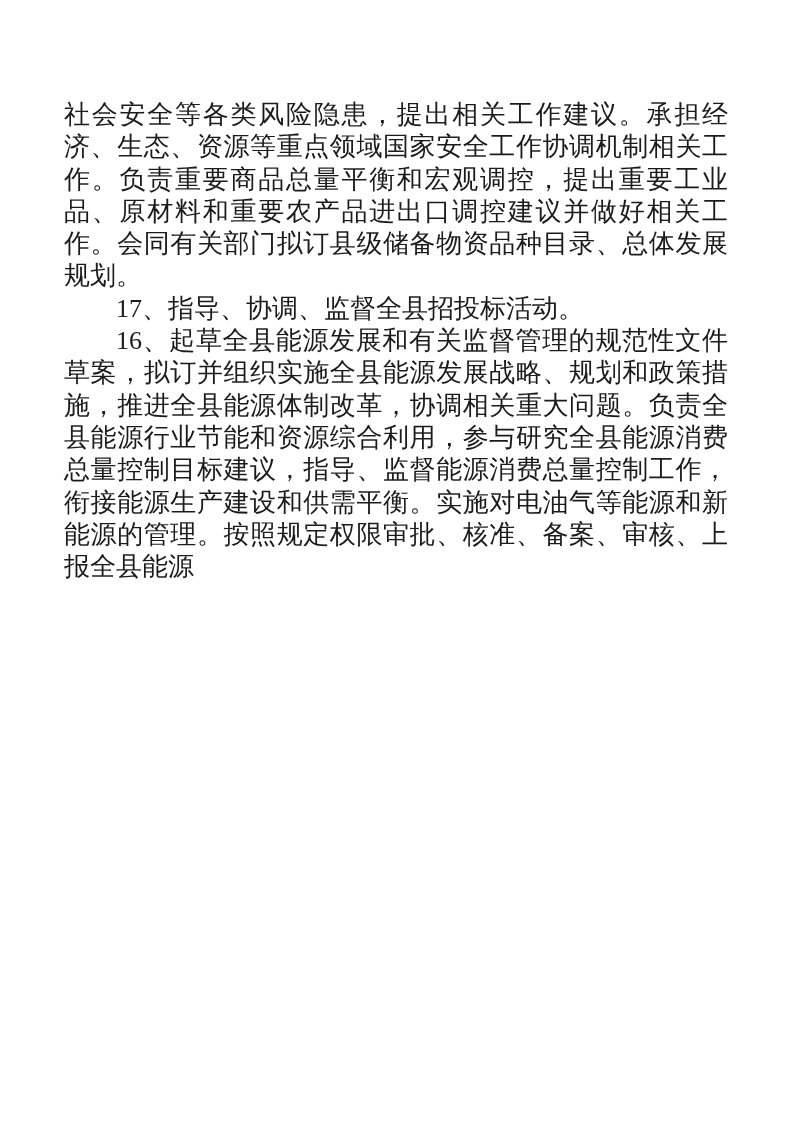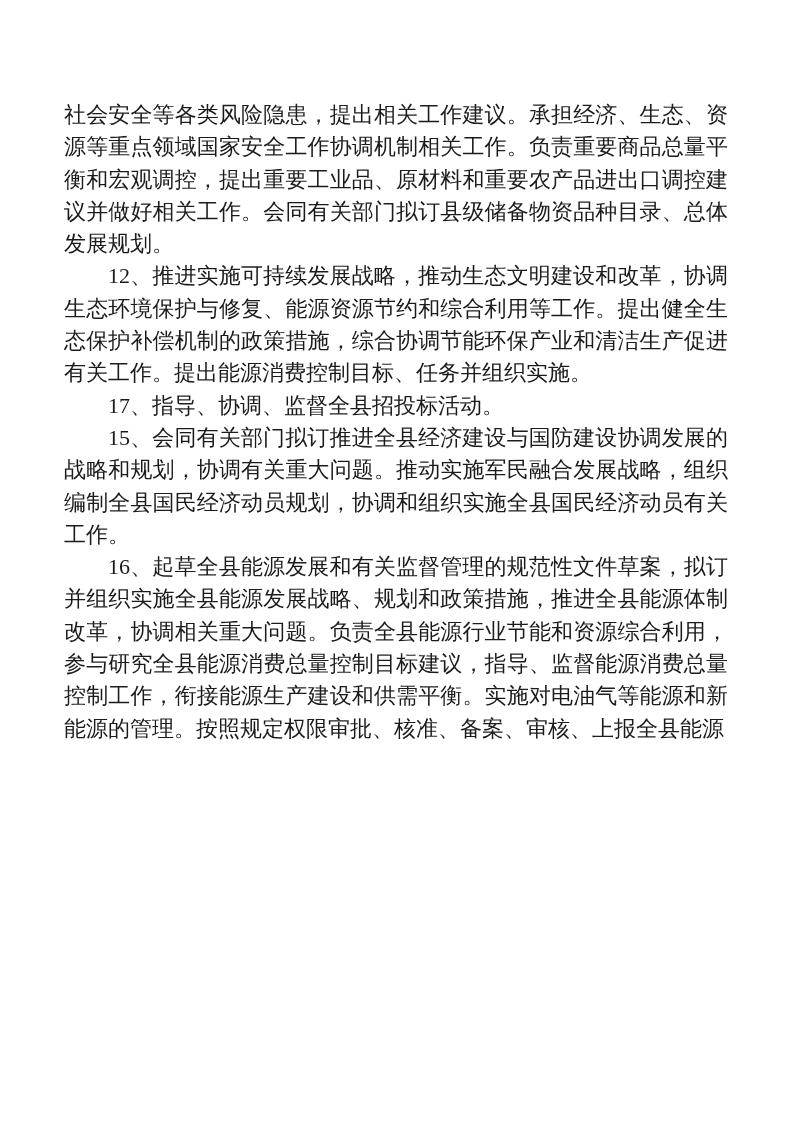--- a/index.html
+++ b/index.html
@@ -13,39 +13,37 @@
     height: 1122px;
     background: #ffffff;
     overflow: hidden;
   }
   .doc-content {
     position: absolute;
     left: 64px;
     top: 99px;
     width: 664px;
     font-family: "Liberation Serif", "DejaVu Serif", serif;
-    font-size: 22px;
+    font-size: 26px;
     line-height: 32.3px;
     color: #1b1b1b;
     text-align: justify;
     text-justify: inter-character;
   }
   .doc-content p {
     margin: 0;
     padding: 0;
   }
   .doc-content p.indent {
     text-indent: 2em;
   }
 </style>
 </head>
 <body>
 
 <div class="page">
   <div class="doc-content">
 
   <p>社会安全等各类风险隐患，提出相关工作建议。承担经济、生态、资源等重点领域国家安全工作协调机制相关工作。负责重要商品总量平衡和宏观调控，提出重要工业品、原材料和重要农产品进出口调控建议并做好相关工作。会同有关部门拟订县级储备物资品种目录、总体发展规划。</p>
-      <p class="indent">12、推进实施可持续发展战略，推动生态文明建设和改革，协调生态环境保护与修复、能源资源节约和综合利用等工作。提出健全生态保护补偿机制的政策措施，综合协调节能环保产业和清洁生产促进有关工作。提出能源消费控制目标、任务并组织实施。</p>
       <p class="indent">17、指导、协调、监督全县招投标活动。</p>
-      <p class="indent">15、会同有关部门拟订推进全县经济建设与国防建设协调发展的战略和规划，协调有关重大问题。推动实施军民融合发展战略，组织编制全县国民经济动员规划，协调和组织实施全县国民经济动员有关工作。</p>
       <p class="indent">16、起草全县能源发展和有关监督管理的规范性文件草案，拟订并组织实施全县能源发展战略、规划和政策措施，推进全县能源体制改革，协调相关重大问题。负责全县能源行业节能和资源综合利用，参与研究全县能源消费总量控制目标建议，指导、监督能源消费总量控制工作，衔接能源生产建设和供需平衡。实施对电油气等能源和新能源的管理。按照规定权限审批、核准、备案、审核、上报全县能源</p>
     </div>
 </div>
 
 </body></html>

